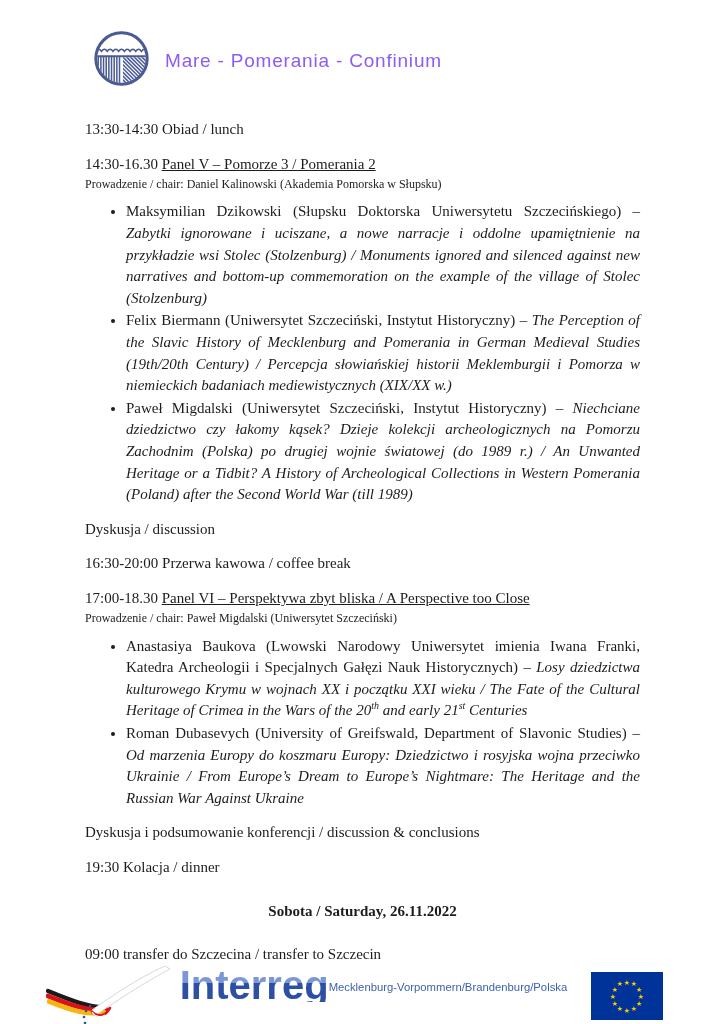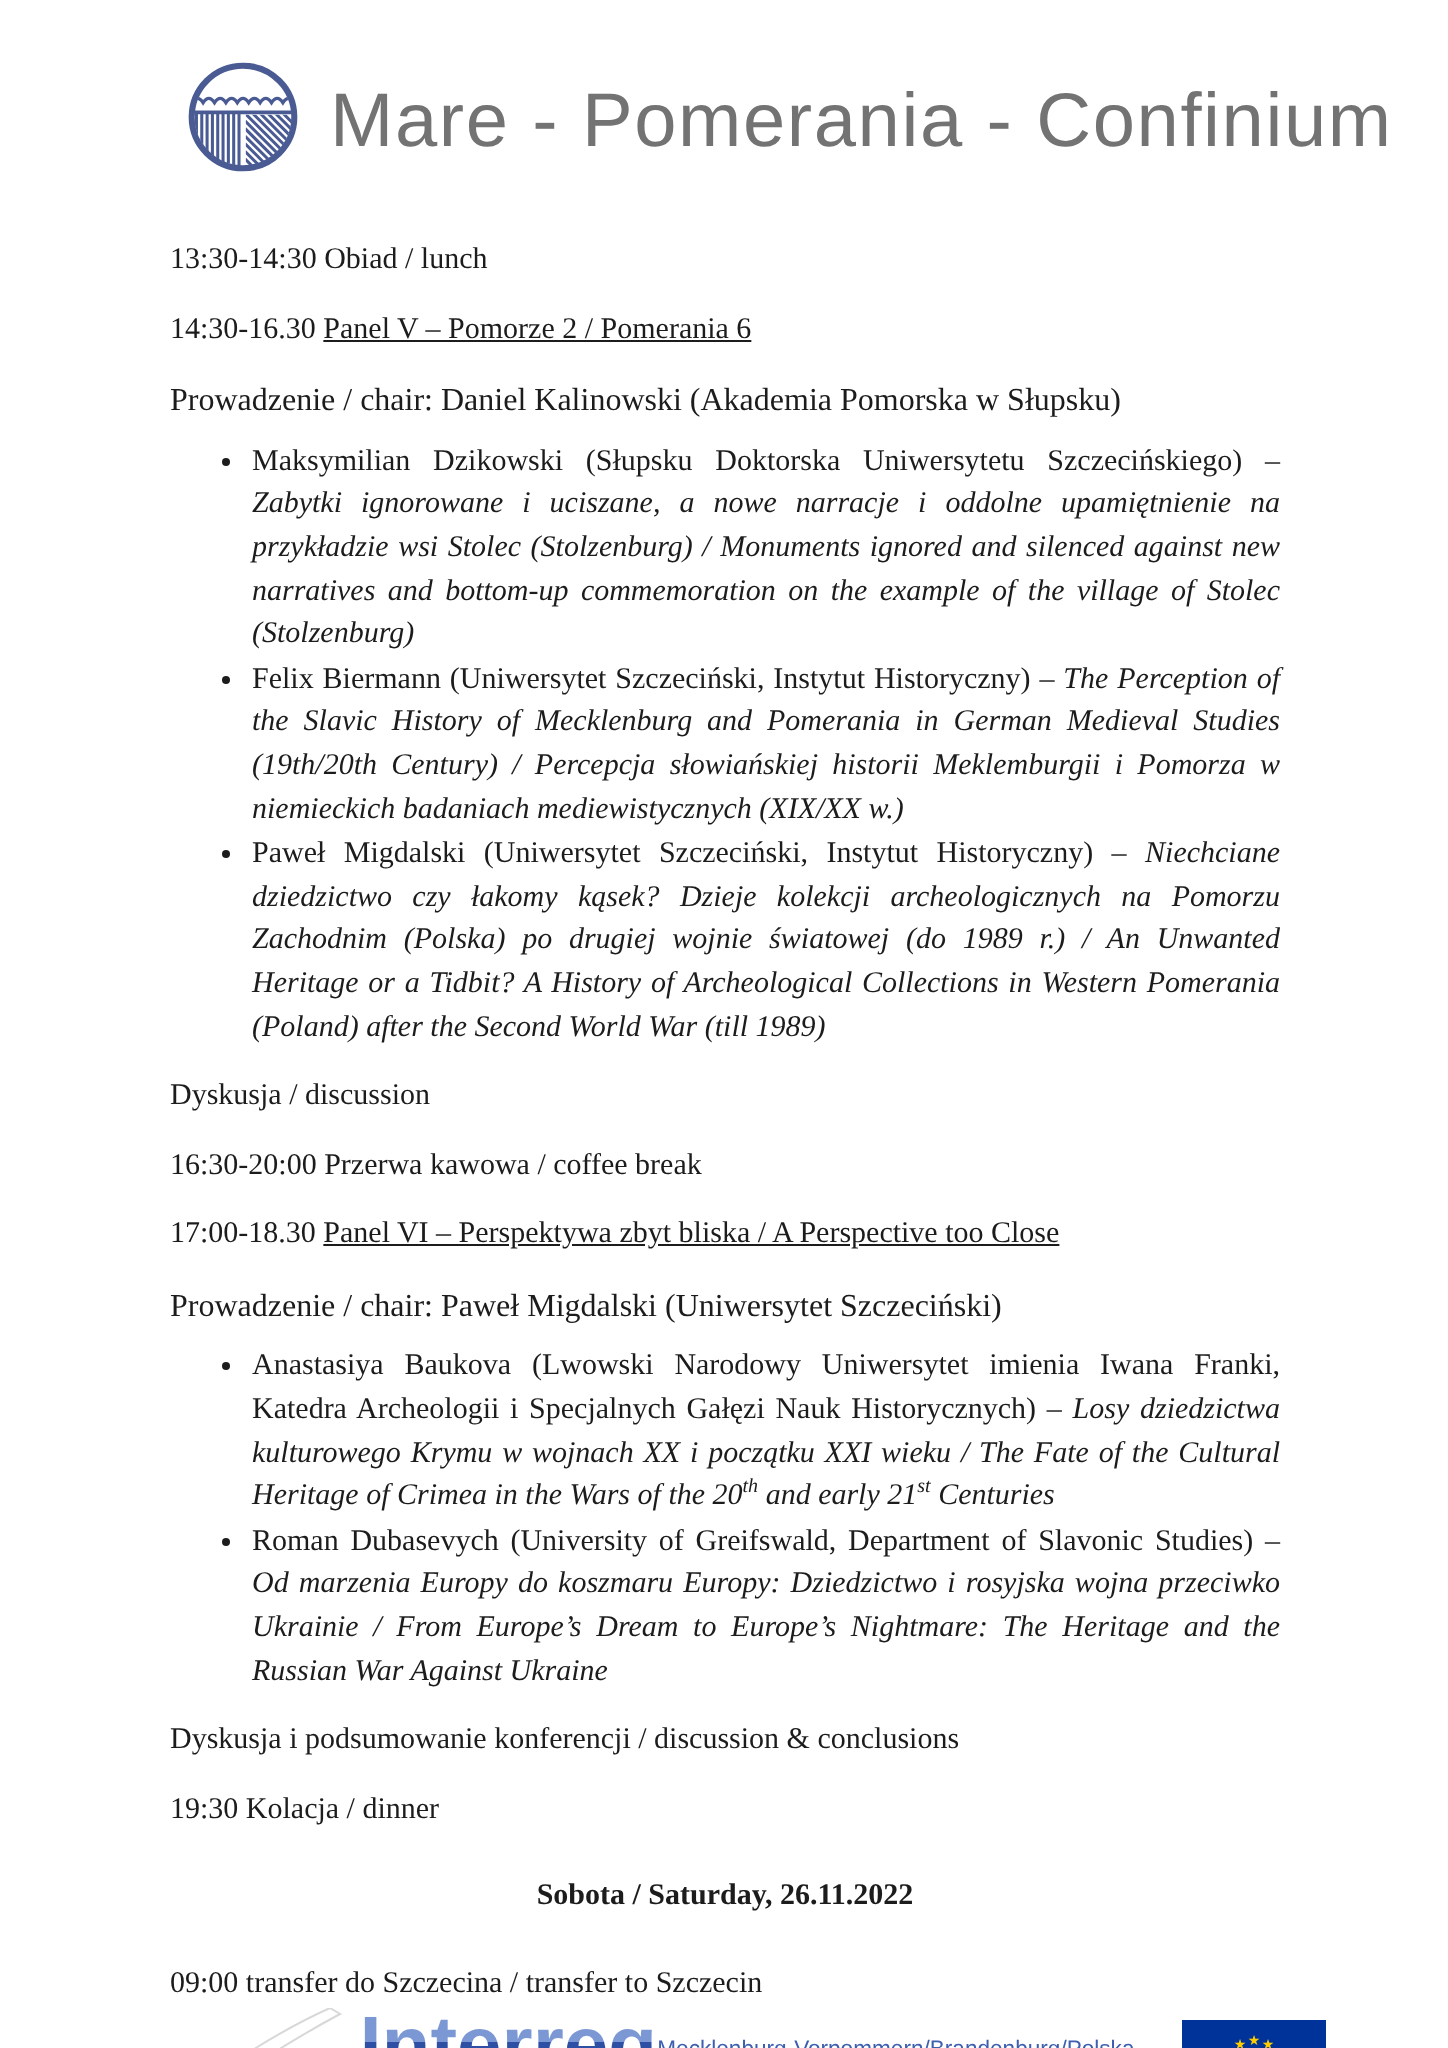--- a/index.html
+++ b/index.html
@@ -9,27 +9,27 @@
     background:#ffffff;
     overflow:hidden;
     display:flex;flex-direction:column;
     font-family:"Liberation Serif",serif;
     color:#1c1c1c;
   }
   
   .brand{display:flex;align-items:center;gap:15px;margin:30px 0 0 93px;}
   .brand-title{
     font-family:"Liberation Sans",sans-serif;
-    font-size:38px;font-weight:400;letter-spacing:.8px;
-    color:#737373;white-space:nowrap;
+    font-size:19px;font-weight:400;letter-spacing:.8px;
+    color:#8b5cf6;white-space:nowrap;
   }
   
   .content{margin:15px 84px 0 85px;font-size:15px;line-height:1.44;}
   .line{margin:13px 0 0 0;}
-  .chair{font-size:16px;line-height:1.35;margin:14px 0 0 0;}
+  .chair{font-size:12px;line-height:1.35;margin:1px 0 0 0;}
   .u{text-decoration:underline;}
   .bold{font-weight:bold;text-align:center;}
   .gap-lg{margin-top:22px;}
   ul.talks{margin:9px 0 0 0;padding:0 0 0 41px;text-align:justify;}
   ul.talks li{margin:0 0 1px 0;}
   .t-italic{font-style:italic;}
   sup{font-size:10px;line-height:0;}
   
   footer{margin-top:auto;padding-bottom:26px;}
   .logos{display:flex;justify-content:center;align-items:flex-start;gap:8px;}
@@ -100,21 +100,21 @@
         </g>
       </svg>
     </span>
     <span class="brand-title">Mare - Pomerania - Confinium</span>
   </header>
 
   <main class="content">
 
     <p class="line">13:30-14:30 Obiad / lunch</p>
 
-    <p class="line"><span>14:30-16.30</span> <span class="u">Panel V – Pomorze 2 / Pomerania 6</span></p>
+    <p class="line"><span>14:30-16.30</span> <span class="u">Panel V – Pomorze 3 / Pomerania 2</span></p>
     <p class="chair">Prowadzenie / chair: Daniel Kalinowski (Akademia Pomorska w Słupsku)</p>
 
     <ul class="talks">
       <li><span>Maksymilian Dzikowski (Słupsku Doktorska Uniwersytetu Szczecińskiego) – </span><span class="t-italic">Zabytki ignorowane i uciszane, a nowe narracje i oddolne upamiętnienie na przykładzie wsi Stolec (Stolzenburg) / Monuments ignored and silenced against new narratives and bottom-up commemoration on the example of the village of Stolec (Stolzenburg)</span></li>
       <li><span>Felix Biermann (Uniwersytet Szczeciński, Instytut Historyczny) – </span><span class="t-italic">The Perception of the Slavic History of Mecklenburg and Pomerania in German Medieval Studies (19th/20th Century) / Percepcja słowiańskiej historii Meklemburgii i Pomorza w niemieckich badaniach mediewistycznych (XIX/XX w.)</span></li>
       <li><span>Paweł Migdalski (Uniwersytet Szczeciński, Instytut Historyczny) – </span><span class="t-italic">Niechciane dziedzictwo czy łakomy kąsek? Dzieje kolekcji archeologicznych na Pomorzu Zachodnim (Polska) po drugiej wojnie światowej (do 1989 r.) / An Unwanted Heritage or a Tidbit? A History of Archeological Collections in Western Pomerania (Poland) after the Second World War (till 1989)</span></li>
     </ul>
 
     <p class="line">Dyskusja / discussion</p>
 

